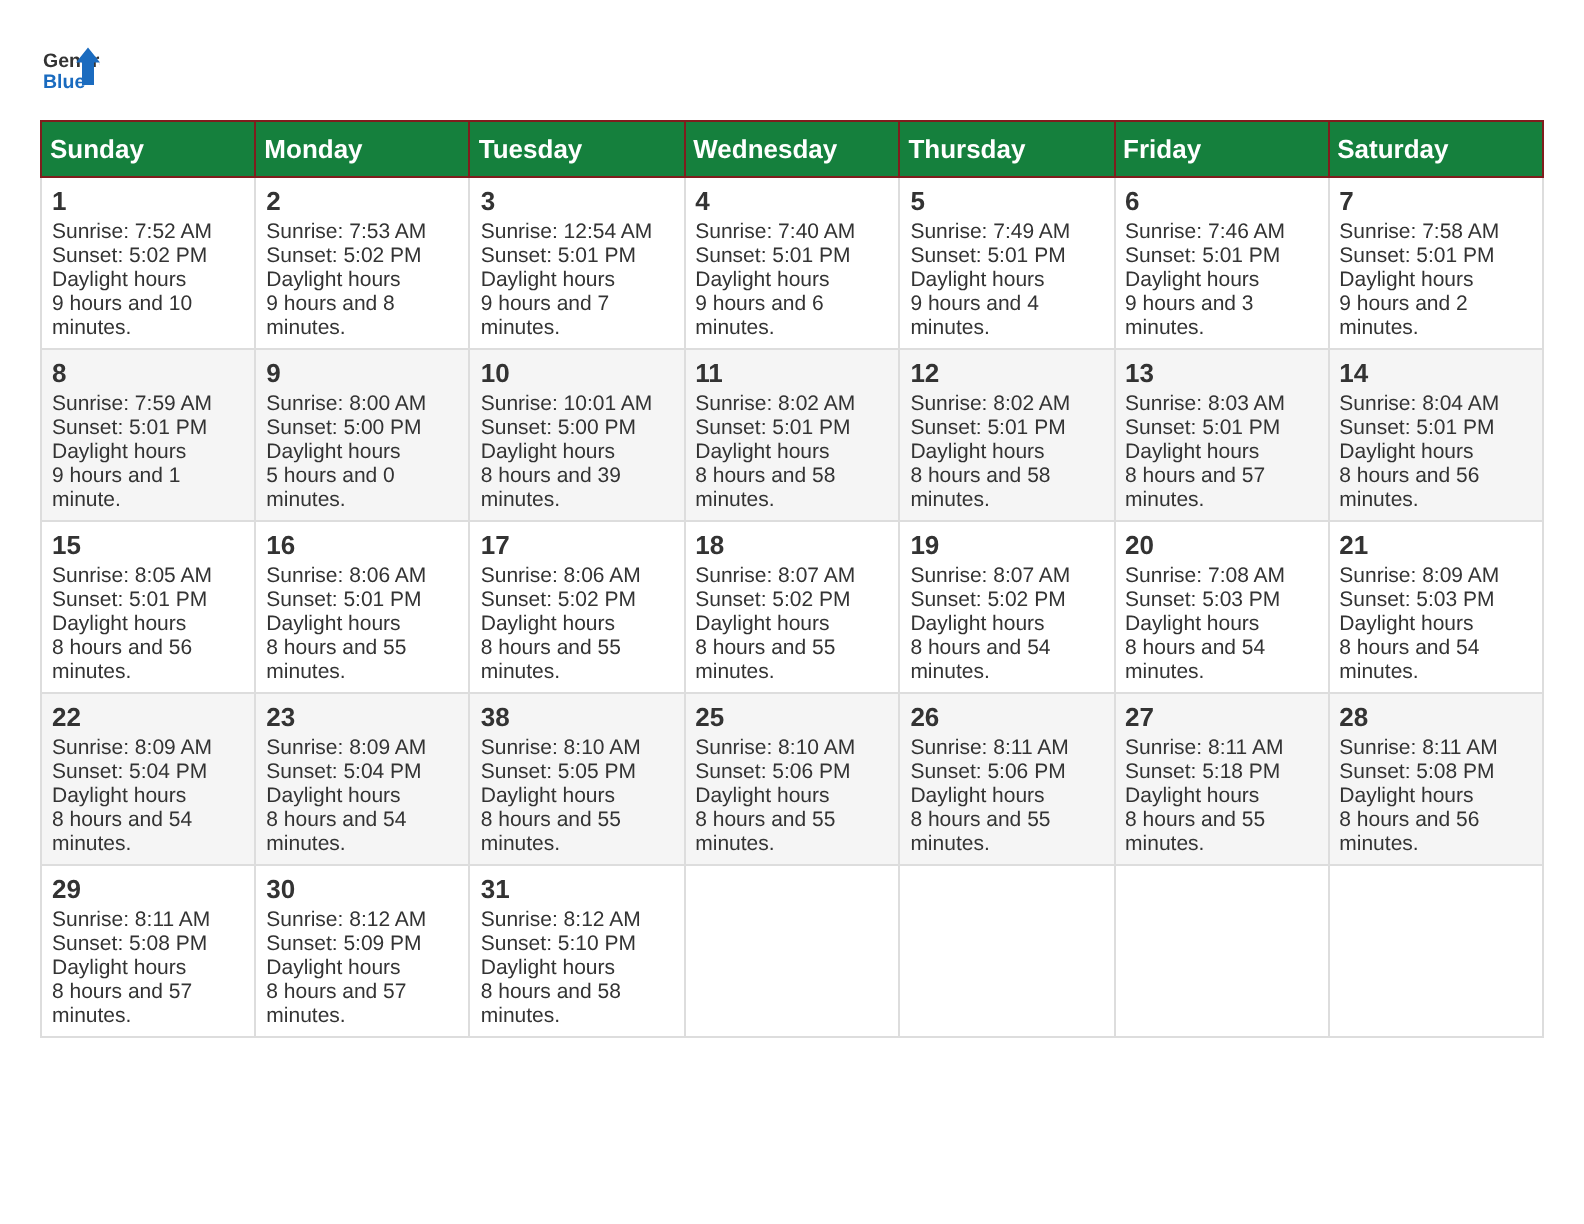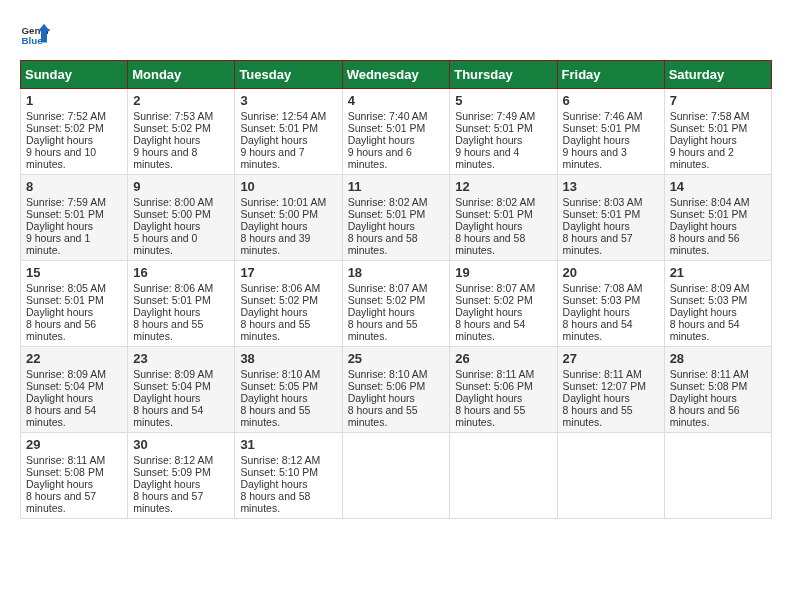--- a/index.html
+++ b/index.html
@@ -287,21 +287,21 @@
         <td>
         <span class="day-number">26</span>
         <span>Sunrise: 8:11 AM</span><br>
         <span>Sunset: 5:06 PM</span><br>
         <span>Daylight hours</span><br>
         <span>8 hours and 55 minutes.</span>
       </td>
         <td>
         <span class="day-number">27</span>
         <span>Sunrise: 8:11 AM</span><br>
-        <span>Sunset: 12:07 PM</span><br>
+        <span>Sunset: 5:18 PM</span><br>
         <span>Daylight hours</span><br>
         <span>8 hours and 55 minutes.</span>
       </td>
         <td>
         <span class="day-number">28</span>
         <span>Sunrise: 8:11 AM</span><br>
         <span>Sunset: 5:08 PM</span><br>
         <span>Daylight hours</span><br>
         <span>8 hours and 56 minutes.</span>
       </td>

